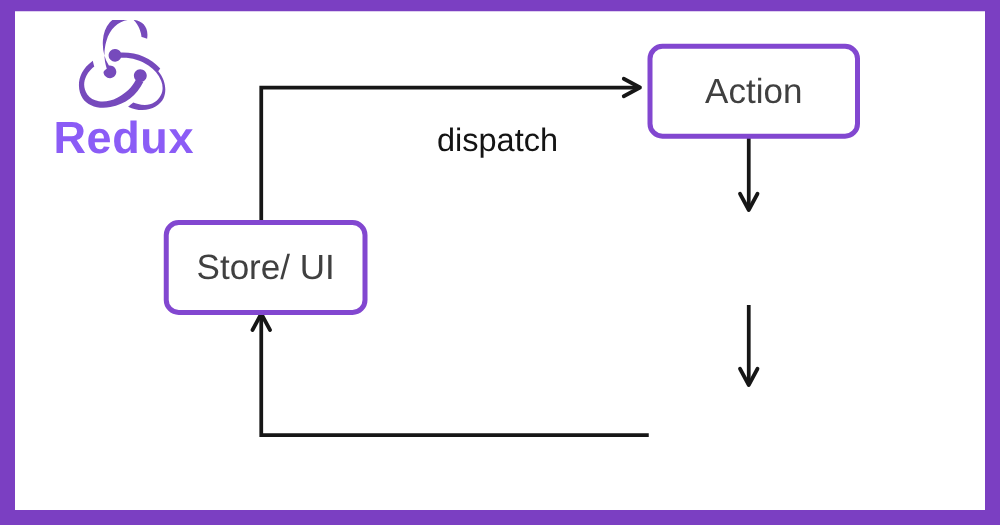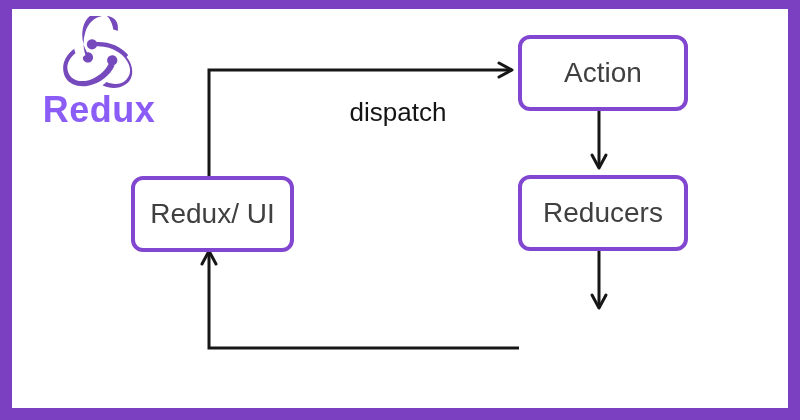--- a/index.html
+++ b/index.html
@@ -57,22 +57,19 @@
   <div class="brand">
     <svg class="logo" width="76" height="72" viewBox="0 0 24 24" aria-hidden="true">
       <path fill="#764abc" d="M16.634 16.504c.87-.075 1.52-.84 1.5-1.754-.02-.914-.8-1.648-1.72-1.648h-.06c-.95.03-1.68.824-1.65 1.768.03.464.21.854.48 1.133-1.02 2.01-2.58 3.48-4.92 4.71-1.59.84-3.24 1.143-4.89.929-1.35-.18-2.4-.78-3.09-1.78-1.02-1.558-1.11-3.24-.27-4.92.6-1.2 1.53-2.09 2.13-2.52-.12-.39-.3-1.05-.39-1.53-4.62 3.33-4.14 7.83-2.73 9.96 1.05 1.59 3.18 2.58 5.52 2.58.63 0 1.26-.06 1.89-.21 4.02-.78 7.08-3.18 8.82-6.78zm5.097-3.542c-2.4-2.79-5.94-4.32-9.99-4.32h-.51c-.27-.57-.87-.93-1.56-.93h-.06c-.95.03-1.68.824-1.65 1.77.03.91.8 1.648 1.71 1.648h.06c.69-.03 1.29-.45 1.53-1.05h.57c2.4 0 4.68.69 6.75 2.07 1.59 1.05 2.73 2.43 3.39 4.08.54 1.35.51 2.67-.06 3.78-.87 1.71-2.34 2.64-4.29 2.64-1.26 0-2.46-.39-3.09-.66-.36.3-.96.81-1.38 1.11 1.26.57 2.55.9 3.78.9 2.79 0 4.86-1.56 5.65-3.09.84-1.74.78-4.68-1.38-7.26zm-15.133.93c.03.91.8 1.648 1.71 1.648h.06c.95-.03 1.68-.823 1.65-1.768-.03-.91-.8-1.65-1.71-1.65h-.06c-.06 0-.15 0-.21.03-1.26-2.07-1.77-4.32-1.59-6.75.12-1.83.72-3.42 1.8-4.71.9-1.14 2.61-1.71 3.78-1.74 3.24-.06 4.62 3.99 4.71 5.58.39.09 1.05.3 1.5.45C18.84 1.02 15.99-.33 13.26-.03 10.68.27 8.31 2.22 7.38 5.58c-.72 2.43-.72 4.92.09 7.41-.15.12-.42.33-.66.51z"></path>
     </svg>
     <div class="name">Redux</div>
   </div>
 
   <div class="node node-action">
     <span>Action</span>
   </div>
-  <div class="node node-reducers">
-    <span>Reducers</span>
-  </div>
   <div class="node node-view">
-    <span>Redux/ UI</span>
+    <span>Store/ UI</span>
   </div>
 
   <div class="edge-label label-dispatch">dispatch</div>
 
 </div>
 
 </body></html>

